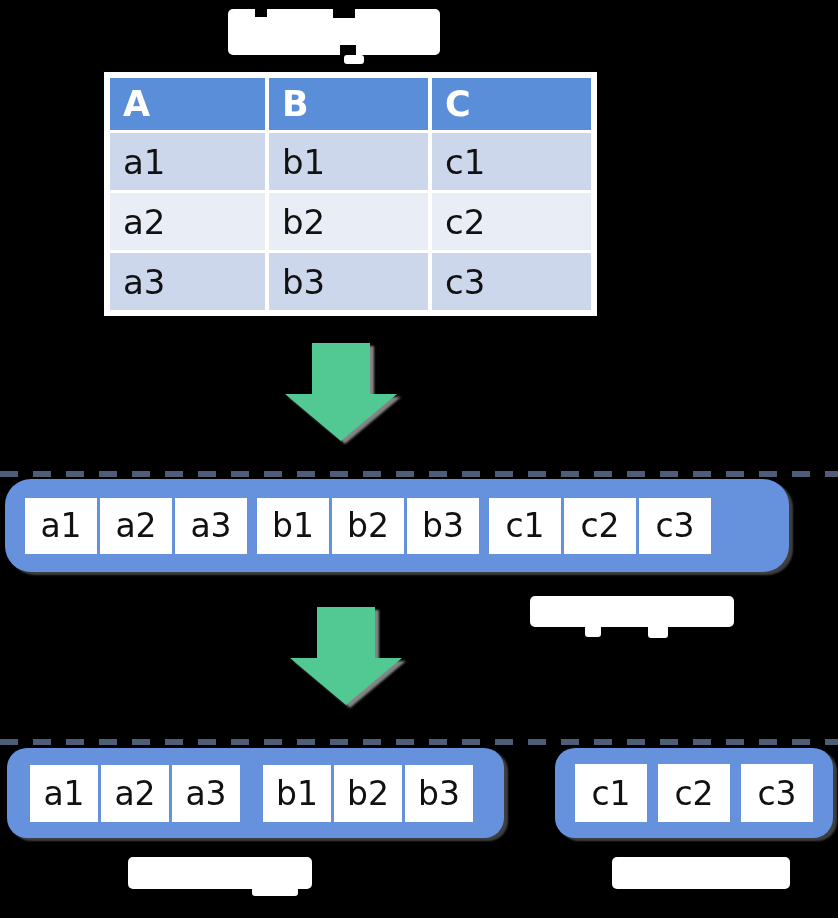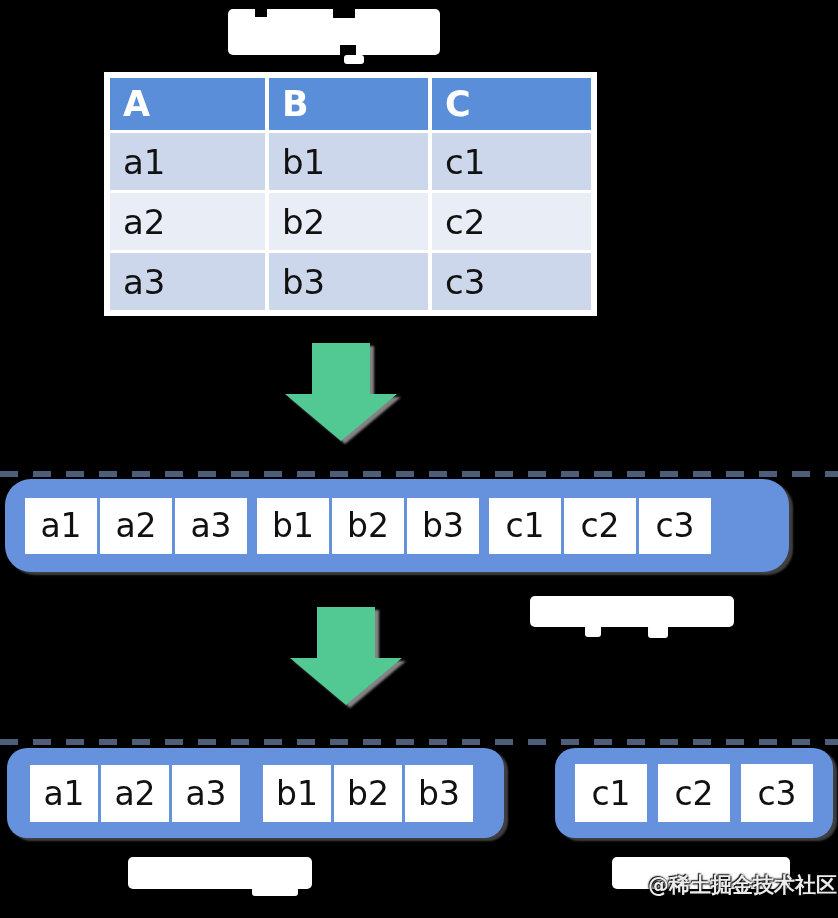--- a/index.html
+++ b/index.html
@@ -176,15 +176,14 @@
       <div class="cell">c2</div>
       <div class="cell">c3</div>
     </div>
   </div>
 
   <div class="blob blob-bl">
     <span class="tail t1"></span>
   </div>
   <div class="blob blob-br"></div>
 
-  <div class="watermark">@稀土掘金技术社区</div>
 
 </div>
 
 </body></html>

